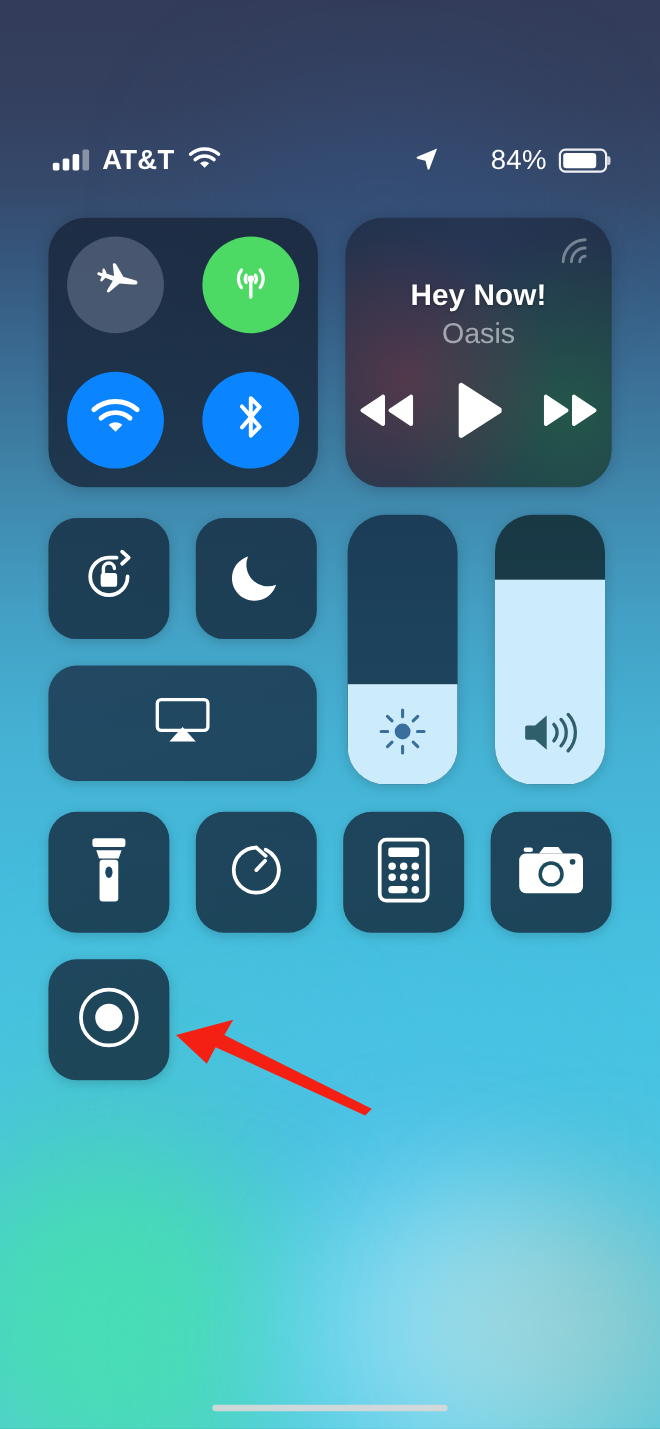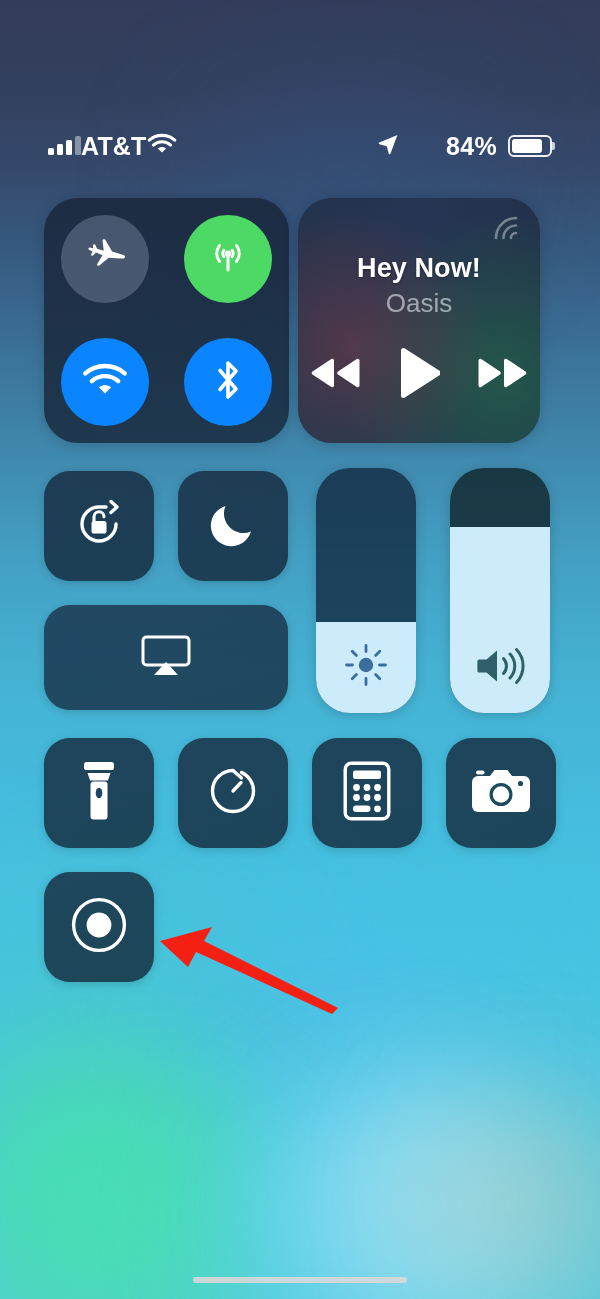--- a/index.html
+++ b/index.html
@@ -51,31 +51,31 @@
     height: 40px;
     display: flex;
     align-items: center;
     justify-content: space-between;
     padding: 0 48px;
     box-sizing: border-box;
     color: #fff;
     z-index: 6;
   }
   .status-left, .status-right { display: flex; align-items: center; }
-  .status-left { }
+  .status-left { gap: 12px; }
   .status-right { gap: 11px; }
   .carrier {
     font-size: 25px;
     font-weight: 600;
     letter-spacing: 0.2px;
     line-height: 1;
   }
   .battery-pct {
     font-size: 25px;
-    font-weight: 700;
+    font-weight: 400;
     letter-spacing: 0.3px;
     line-height: 1;
     margin-left: 36px;
   }
   .signal-bars { display: flex; align-items: flex-end; gap: 3px; height: 18px; }
   .signal-bars i { display: block; width: 6px; background: #fff; border-radius: 1.5px; }
   .signal-bars i:nth-child(1) { height: 7px; }
   .signal-bars i:nth-child(2) { height: 11px; }
   .signal-bars i:nth-child(3) { height: 15px; }
   .signal-bars i:nth-child(4) { height: 19px; background: rgba(255,255,255,0.42); }
@@ -135,21 +135,21 @@
     border-radius: 50%;
     display: flex; align-items: center; justify-content: center;
     color: #fff;
   }
   .toggle.off { background: rgba(108, 122, 146, 0.55); }
   .toggle.green { background: #4cd964; }
   .toggle.blue { background: #0a84ff; }
 
   
   #music {
-    left: 298px; top: 198px;
+    left: 314px; top: 198px;
     width: 242px; height: 245px;
     background: rgba(30, 40, 58, 0.6);
   }
   #music::before {
     background:
       radial-gradient(circle at 22% 60%, rgba(140, 60, 72, 0.45), transparent 58%),
       radial-gradient(circle at 85% 72%, rgba(38, 120, 72, 0.5), transparent 60%),
       radial-gradient(circle at 50% 12%, rgba(40, 58, 92, 0.6), transparent 70%),
       linear-gradient(160deg, rgba(32,44,66,0.6), rgba(22,34,52,0.5));
   }

